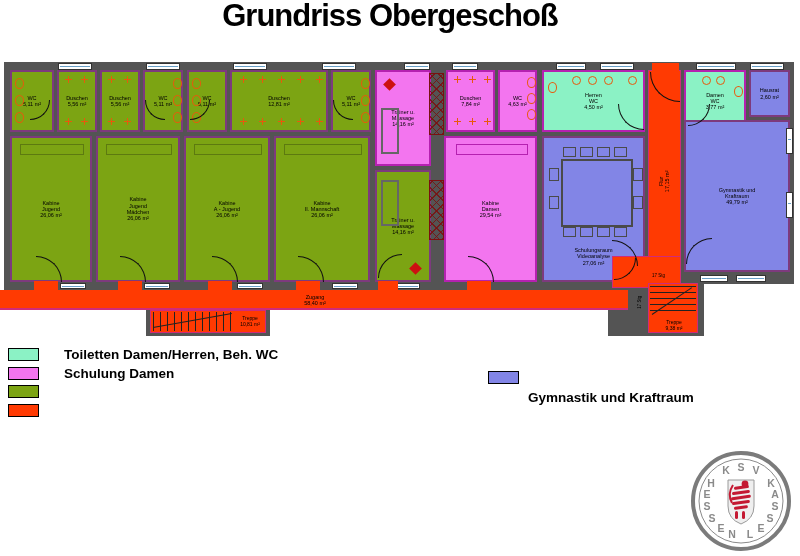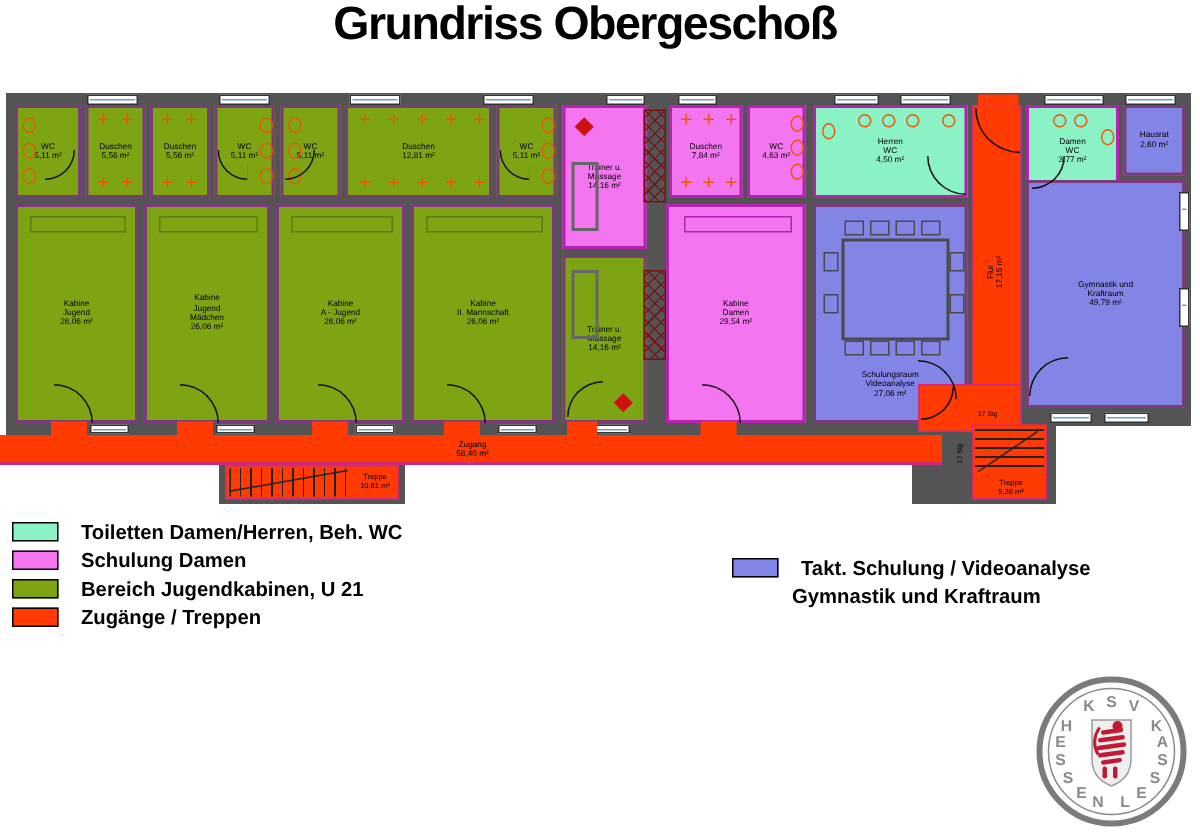--- a/index.html
+++ b/index.html
@@ -41,21 +41,21 @@
   .window{position:absolute;background:#fff;border:1px solid #333;box-sizing:border-box;}
   .window::after{content:"";position:absolute;left:1px;right:1px;top:40%;height:1px;background:#6aa0c8;}
   .door{position:absolute;background:#FF3A02;}
   .arc{position:absolute;box-sizing:border-box;}
   .arc-tl{border-top:1px solid #111;border-left:1px solid #111;border-radius:100% 0 0 0;}
   .arc-tr{border-top:1px solid #111;border-right:1px solid #111;border-radius:0 100% 0 0;}
   .arc-bl{border-bottom:1px solid #111;border-left:1px solid #111;border-radius:0 0 0 100%;}
   .arc-br{border-bottom:1px solid #111;border-right:1px solid #111;border-radius:0 0 100% 0;}
   .tiny{position:absolute;font-size:4.5px;line-height:1;}
   
-  .leg-item{position:absolute;display:flex;align-items:center;gap:15px;}
+  .leg-item{position:absolute;display:flex;align-items:center;gap:25px;}
   .swatch{width:31px;height:13px;border:1px solid #000;box-sizing:border-box;flex:0 0 auto;}
   .sw-teal{background:#8BF2C5;} .sw-pink{background:#F375EF;}
   .sw-green{background:#7CA413;} .sw-orange{background:#FF3A02;} .sw-blue{background:#8285E6;}
   .leg-text{font-weight:bold;font-size:13.5px;white-space:nowrap;}
 </style>
 </head>
 <body>
 
 <div class="canvas">
 
@@ -318,29 +318,26 @@
     <div class="leg-item" style="left:8px;top:347px;">
       <span class="swatch sw-teal"></span>
       <span class="leg-text">Toiletten Damen/Herren, Beh. WC</span>
     </div>
     <div class="leg-item" style="left:8px;top:366px;">
       <span class="swatch sw-pink"></span>
       <span class="leg-text">Schulung Damen</span>
     </div>
     <div class="leg-item" style="left:8px;top:385px;">
       <span class="swatch sw-green"></span>
-      <span class="leg-text">Bereich Jugendkabinen, U 21</span>
     </div>
     <div class="leg-item" style="left:8px;top:404px;">
       <span class="swatch sw-orange"></span>
-      <span class="leg-text">Zugänge / Treppen</span>
     </div>
     <div class="leg-item" style="left:488px;top:371px;">
       <span class="swatch sw-blue"></span>
-      <span class="leg-text">Takt. Schulung / Videoanalyse</span>
     </div>
     <div class="leg-item" style="left:528px;top:390px;">
       <span class="leg-text">Gymnastik und Kraftraum</span>
     </div>
   </div>
 
   <svg width="110" height="106" viewBox="0 0 110 106" style="position:absolute;left:686px;top:448px;">
     <circle cx="55" cy="53" r="48" fill="#fff" stroke="#7b7b7b" stroke-width="4"></circle>
     <circle cx="55" cy="53" r="42" fill="none" stroke="#8a8a8a" stroke-width="1"></circle>
     <g font-family="Liberation Sans, sans-serif" font-weight="bold" font-size="10.5" fill="#8a8a8a" text-anchor="middle">

